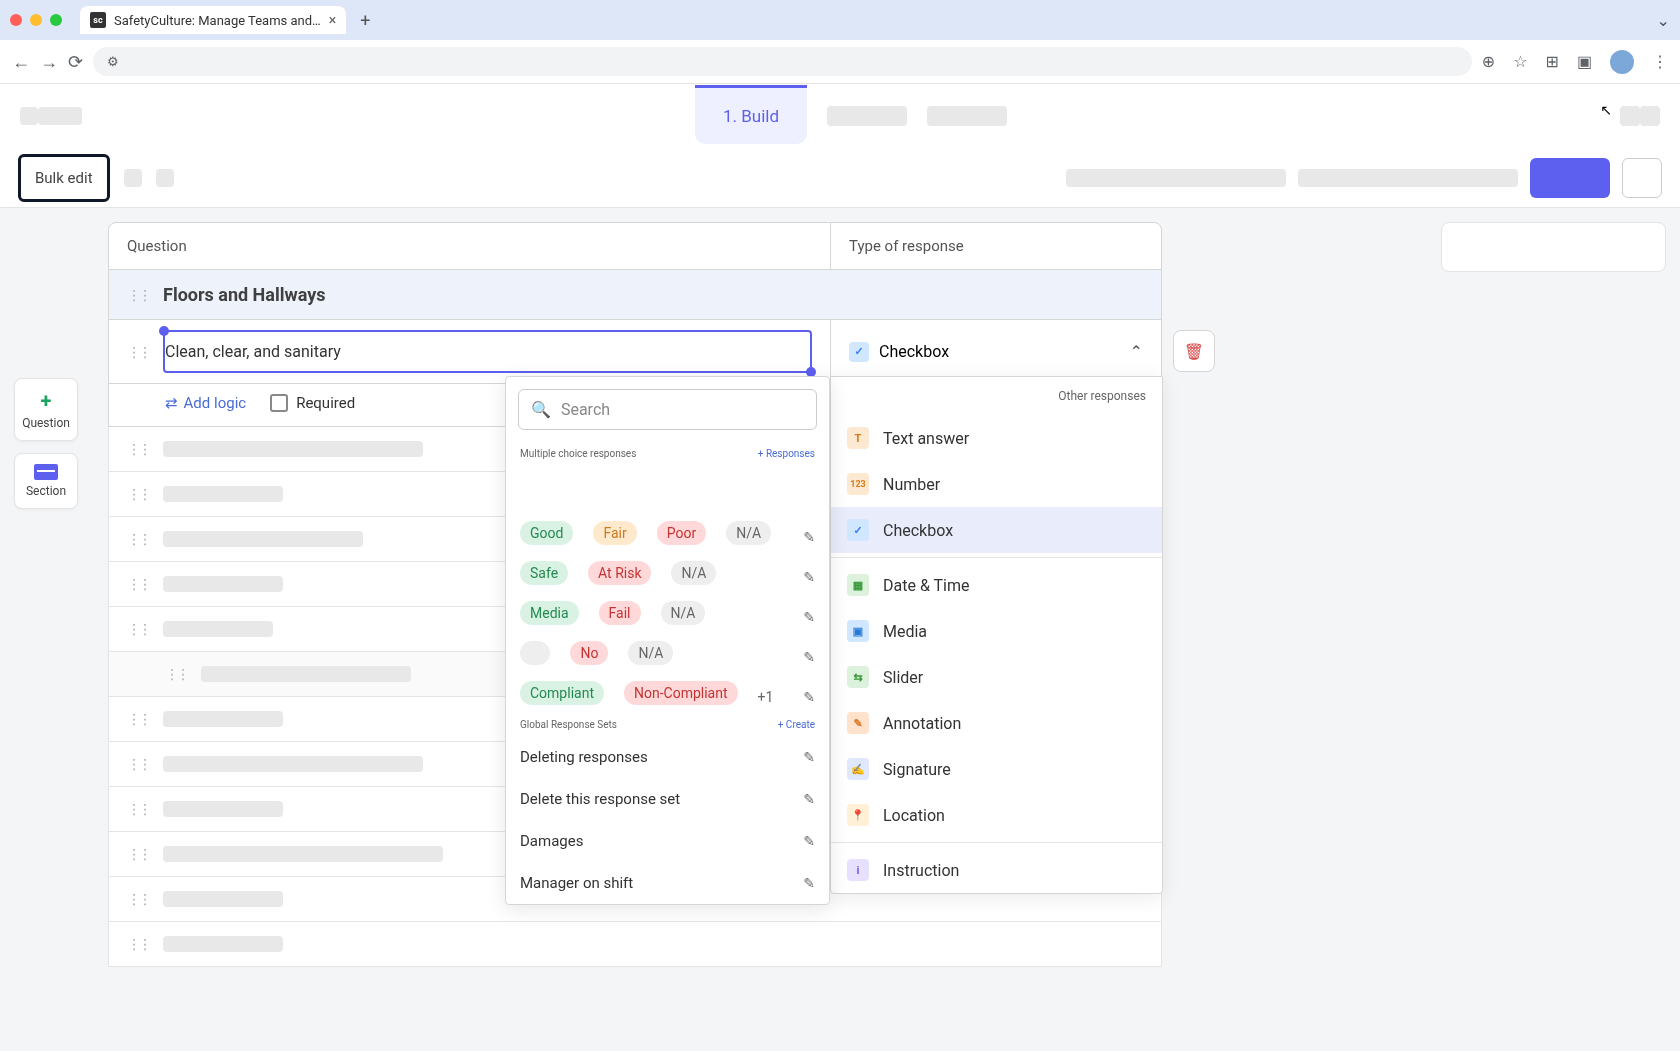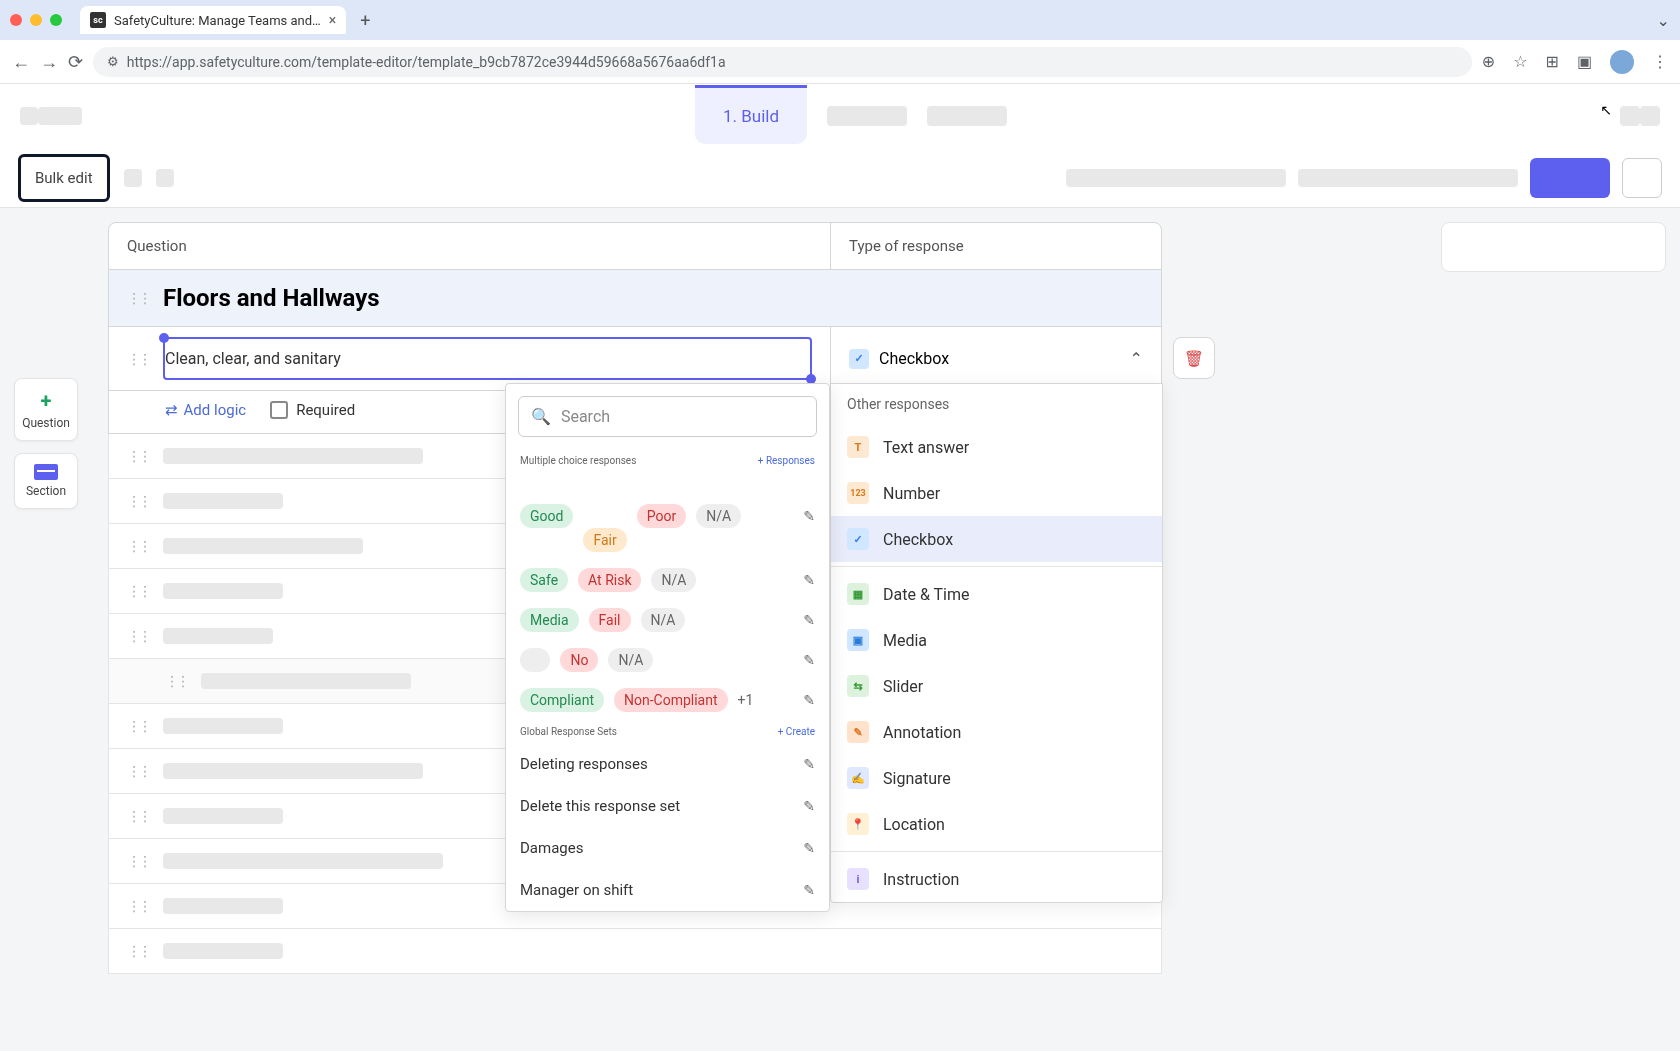--- a/index.html
+++ b/index.html
@@ -55,21 +55,21 @@
 
 .content { margin-left: 108px; flex: 1; }
 
 .table-header { display: flex; background: #fff; border: 1px solid #d6d6d6; border-radius: 8px 8px 0 0; overflow: hidden; width: 1054px; }
 .th-cell { padding: 14px 18px; font-size: 15px; color: #555; }
 .th-q { width: 722px; border-right: 1px solid #d6d6d6; }
 .th-r { flex: 1; }
 
 .section-row { background: #eef2fb; border: 1px solid #d6d6d6; border-top: none; padding: 14px 18px; display: flex; align-items: center; gap: 14px; width: 1054px; }
 .drag-handle { color: #aaa; font-size: 14px; letter-spacing: -3px; cursor: grab; }
-.section-title { font-weight: 700; font-size: 24px; color: #000000; }
+.section-title { font-weight: 700; font-size: 18px; color: #404040; }
 
 .add-q-link { background: #eef2fb; border-left: 1px solid #d6d6d6; border-right: 1px solid #d6d6d6; padding: 10px 18px 14px 60px; color: #4a6bd6; font-size: 15px; width: 1054px; }
 
 .question-row { display: flex; width: 1054px; border: 1px solid #d6d6d6; border-top: none; background: #fff; position: relative; }
 .question-row.active { z-index: 20; }
 .q-cell { width: 722px; border-right: 1px solid #d6d6d6; display: flex; align-items: center; padding: 10px 18px; gap: 14px; }
 .q-input { flex: 1; border: 2px solid #5d5fef; border-radius: 4px; padding: 10px 0; font-size: 16px; color: #333; position: relative; }
 .q-input::before, .q-input::after { content: ""; position: absolute; width: 10px; height: 10px; background: #5d5fef; border-radius: 50%; }
 .q-input::before { top: -6px; left: -6px; }
 .q-input::after { bottom: -6px; right: -6px; }
@@ -83,32 +83,32 @@
 .q-options { width: 722px; padding: 10px 18px 14px 56px; display: flex; gap: 24px; align-items: center; border-right: 1px solid #d6d6d6; border-left: 1px solid #d6d6d6; border-bottom: 1px solid #d6d6d6; background: #fff; font-size: 15px; }
 .add-logic { color: #4a6bd6; display: flex; gap: 6px; align-items: center; }
 .required { display: flex; gap: 8px; align-items: center; color: #333; }
 .checkbox-empty { width: 18px; height: 18px; border: 2px solid #888; border-radius: 3px; }
 
 
 .dropdown { position: absolute; top: 56px; left: 396px; width: 325px; background: #fff; border: 1px solid #d6d6d6; border-radius: 4px; box-shadow: 0 4px 20px rgba(0,0,0,0.1); z-index: 30; }
 .dd-search { margin: 12px; border: 1px solid #ccc; border-radius: 6px; padding: 10px 12px; display: flex; gap: 10px; align-items: center; color: #888; font-size: 16px; }
 .dd-section-label { padding: 6px 14px; font-size: 10px; color: #666; display: flex; justify-content: space-between; }
 .dd-section-label a { color: #4a6bd6; }
-.dd-mc-row { display: flex; align-items: center; gap: 10px; padding: 8px 14px; }
+.dd-mc-row { display: flex; align-items: flex-end; gap: 20px; padding: 8px 14px; }
 .pill { padding: 4px 10px; border-radius: 12px; font-size: 14px; }
 .pill-green { background: #d9f2e3; color: #258a52; }
 .pill-orange { background: #ffe9cc; color: #cc7b1f; margin-top: 48px; }
 .pill-red { background: #ffd9d9; color: #c43333; }
 .pill-grey { background: #eee; color: #666; }
 .pencil { margin-left: auto; color: #666; font-size: 14px; }
 .dd-grs-row { padding: 12px 14px; display: flex; justify-content: space-between; align-items: center; font-size: 15px; color: #333; }
 
 
 .resp-types { position: absolute; top: 56px; left: 721px; width: 333px; background: #fff; border: 1px solid #d6d6d6; border-radius: 0 0 4px 4px; box-shadow: 0 4px 20px rgba(0,0,0,0.08); z-index: 25; }
-.rt-label { padding: 12px 16px; font-size: 14px; color: #666; }
+.rt-label { padding: 12px 16px; font-size: 12px; color: #666; text-align: right; }
 .rt-item { padding: 12px 16px; display: flex; gap: 14px; align-items: center; font-size: 16px; color: #333; }
 .rt-item.selected { background: #e8ecfb; }
 .rt-icon { width: 22px; height: 22px; border-radius: 4px; display: flex; align-items: center; justify-content: center; font-size: 11px; font-weight: bold; }
 .ic-text { background: #fde9d2; color: #d67a1a; }
 .ic-num { background: #fde9d2; color: #d67a1a; font-size: 9px; }
 .ic-check { background: #d1e7ff; color: #3b82f6; }
 .ic-date { background: #dcf2dc; color: #3a9a3a; }
 .ic-media { background: #d1e7ff; color: #2a7bd6; }
 .ic-slider { background: #dcf2dc; color: #3a9a3a; }
 .ic-annot { background: #ffe2cc; color: #e07b2a; }
@@ -143,21 +143,20 @@
     </div>
     <span class="tab-add">+</span>
     <span class="chrome-dropdown">⌄</span>
   </div>
   <div class="url-bar">
     <span class="nav-icon">←</span>
     <span class="nav-icon">→</span>
     <span class="nav-icon">⟳</span>
     <div class="url-field">
       <span class="site-icon">⚙</span>
-      <span>https://app.safetyculture.com/template-editor/template_b9cb7872ce3944d59668a5676aa6df1a</span>
     </div>
     <div class="url-actions">
       <span>⊕</span>
       <span>☆</span>
       <span>⊞</span>
       <span>▣</span>
       <span class="avatar-icon"></span>
       <span>⋮</span>
     </div>
   </div>

